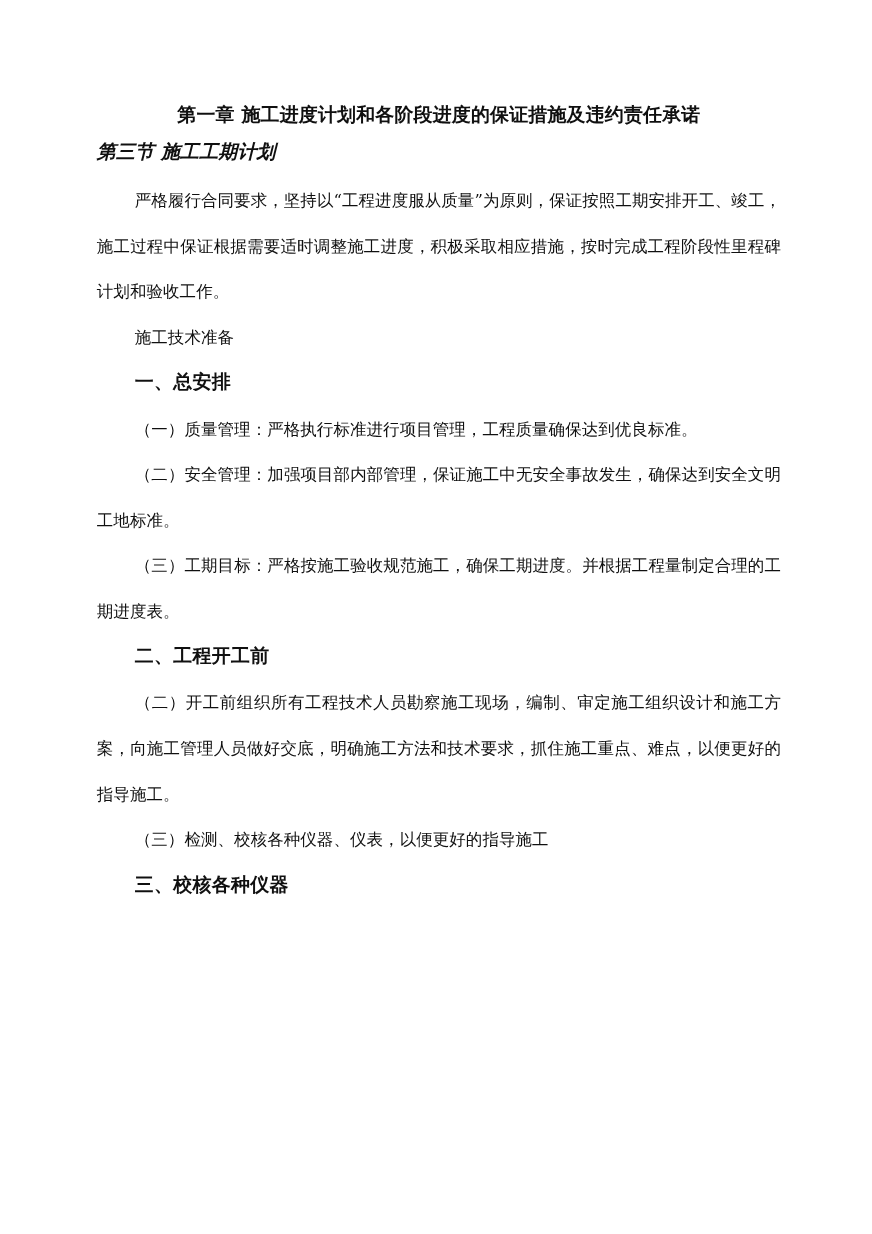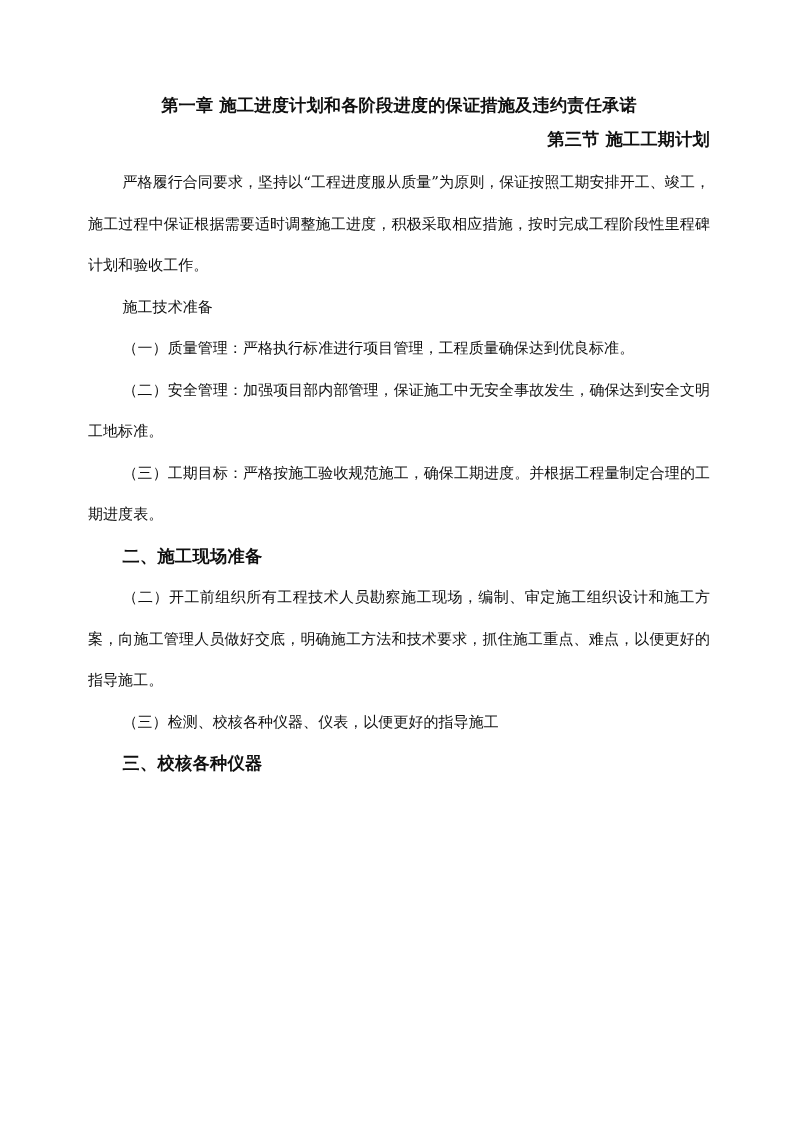--- a/index.html
+++ b/index.html
@@ -36,25 +36,26 @@
     text-align: center;
     line-height: 34px;
     letter-spacing: 0.2px;
     white-space: nowrap;
     margin: 0;
   }
 
   .doc-subtitle {
     font-size: 17.2px;
     font-weight: bold;
-    text-align: right;
+    text-align: left;
     line-height: 34px;
     letter-spacing: 0.2px;
     white-space: nowrap;
     margin: 0 0 6px 0;
+    font-style: italic;
   }
 
   
   .para {
     font-size: 15px;
     font-weight: normal;
     line-height: 41.5px;
     text-align: justify;
     text-justify: inter-ideograph;
     text-indent: 34.5px;   
@@ -92,24 +93,25 @@
 
   <div class="content">
 
     <h1 class="doc-title">第一章 施工进度计划和各阶段进度的保证措施及违约责任承诺</h1>
 
     <h2 class="doc-subtitle">第三节 施工工期计划</h2>
 
     <div class="blocks">
       <p class="para">严格履行合同要求，坚持以“工程进度服从质量”为原则，保证按照工期安排开工、竣工，施工过程中保证根据需要适时调整施工进度，积极采取相应措施，按时完成工程阶段性里程碑计划和验收工作。</p>
       <p class="para">施工技术准备</p>
+      <p class="sec-heading">一、总安排</p>
       <p class="para">（一）质量管理：严格执行标准进行项目管理，工程质量确保达到优良标准。</p>
       <p class="para">（二）安全管理：加强项目部内部管理，保证施工中无安全事故发生，确保达到安全文明工地标准。</p>
       <p class="para">（三）工期目标：严格按施工验收规范施工，确保工期进度。并根据工程量制定合理的工期进度表。</p>
-      <p class="sec-heading">二、施工现场准备</p>
+      <p class="sec-heading">二、工程开工前</p>
       <p class="para">（二）开工前组织所有工程技术人员勘察施工现场，编制、审定施工组织设计和施工方案，向施工管理人员做好交底，明确施工方法和技术要求，抓住施工重点、难点，以便更好的指导施工。</p>
       <p class="para">（三）检测、校核各种仪器、仪表，以便更好的指导施工</p>
       <p class="sec-heading">三、校核各种仪器</p>
     </div>
 
   </div>
 
   <div class="page-number">7</div>
 
 </div>

